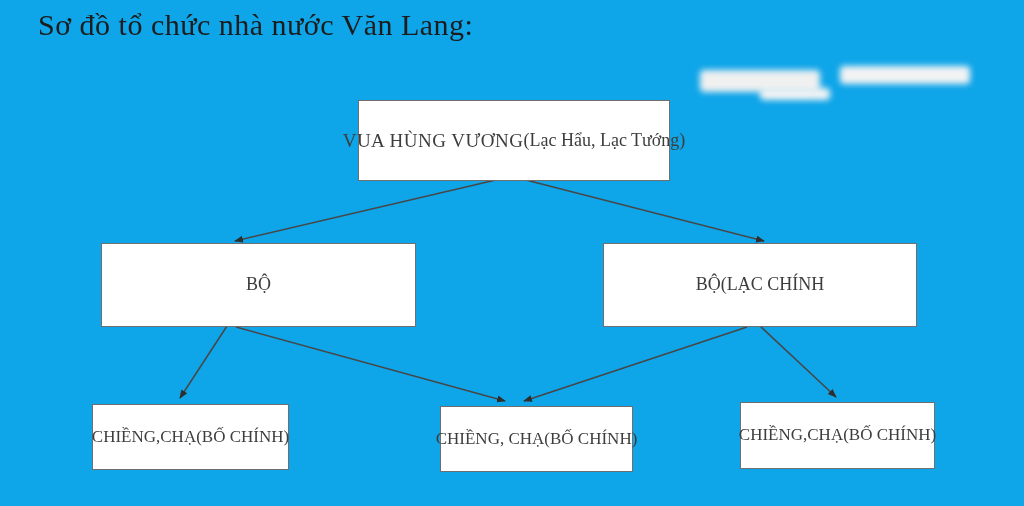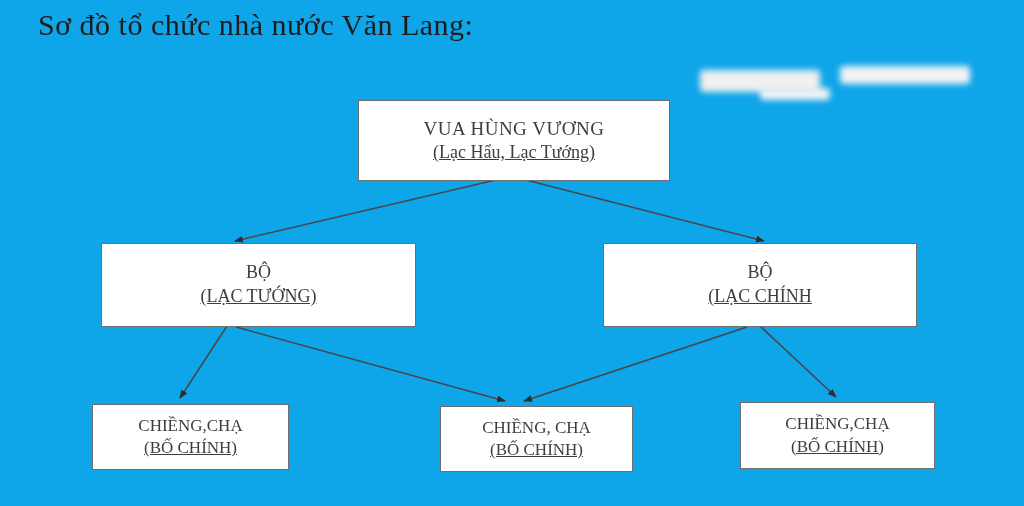--- a/index.html
+++ b/index.html
@@ -28,28 +28,29 @@
   }
   .g1 { left: 700px; top: 70px; width: 120px; height: 22px; }
   .g2 { left: 840px; top: 66px; width: 130px; height: 18px; background:#f3f3f3; }
   .g3 { left: 760px; top: 88px; width: 70px;  height: 12px; background:#f4f4f4; }
   svg.connectors { position: absolute; left: 0; top: 0; }
   .node {
     position: absolute;
     border: 1px solid #6f6f6f;
     background: #ffffff;
     display: flex;
-    flex-direction: column;
+    flex-direction: row;
+    align-items: center;
     justify-content: center;
     text-align: center;
     color: #3d3d3d;
     line-height: 1.32;
   }
   .node .l1 { white-space: nowrap; }
-  .node .l2 { white-space: nowrap; text-decoration: underline; }
+  .node .l2 { white-space: nowrap; }
   .node-root   { left: 358px; top: 100px; width: 310px; height: 79px; font-size: 19px; letter-spacing: 0.5px; }
   .node-root .l2 { font-size: 18px; letter-spacing: 0; }
   .node-bo-left  { left: 101px; top: 243px; width: 313px; height: 82px; font-size: 18px; }
   .node-bo-right { left: 603px; top: 243px; width: 312px; height: 82px; font-size: 18px; }
   .node-ch-left  { left: 92px;  top: 404px; width: 195px; height: 64px; font-size: 17px; }
   .node-ch-mid   { left: 440px; top: 406px; width: 191px; height: 64px; font-size: 17px; }
   .node-ch-right { left: 740px; top: 402px; width: 193px; height: 65px; font-size: 17px; }
 </style>
 </head>
 <body>
@@ -78,21 +79,20 @@
     </g>
   </svg>
 
   <div class="node node-root">
     <div class="l1">VUA HÙNG VƯƠNG</div>
     <div class="l2">(Lạc Hẩu, Lạc Tướng)</div>
   </div>
 
   <div class="node node-bo-left">
     <div class="l1">BỘ</div>
-    <div class="l2">(LẠC TƯỚNG)</div>
   </div>
 
   <div class="node node-bo-right">
     <div class="l1">BỘ</div>
     <div class="l2">(LẠC CHÍNH</div>
   </div>
 
   <div class="node node-ch-left">
     <div class="l1">CHIỀNG,CHẠ</div>
     <div class="l2">(BỐ CHÍNH)</div>

